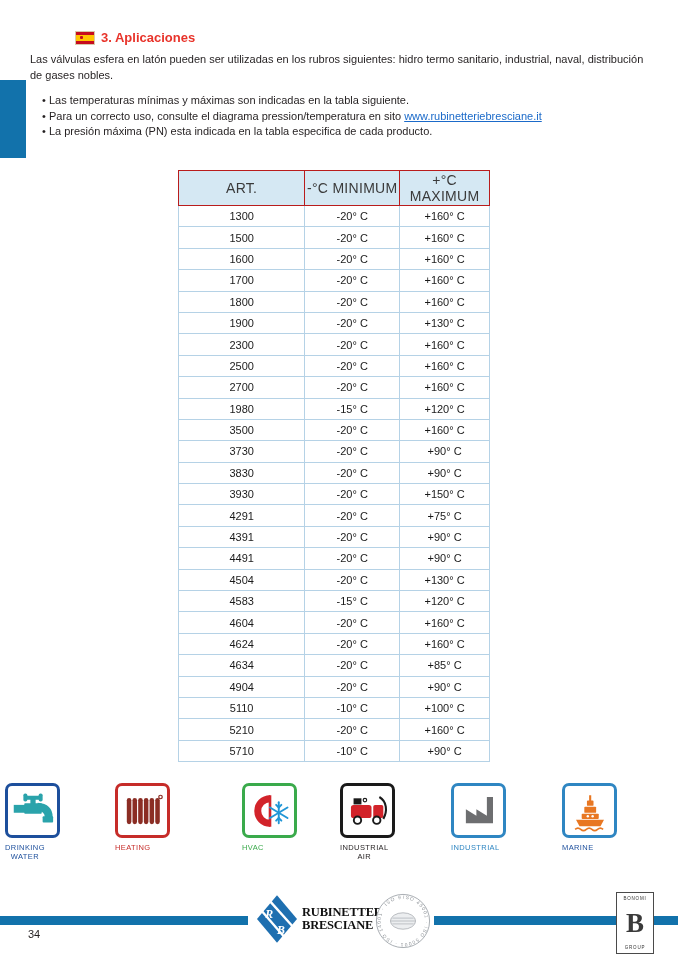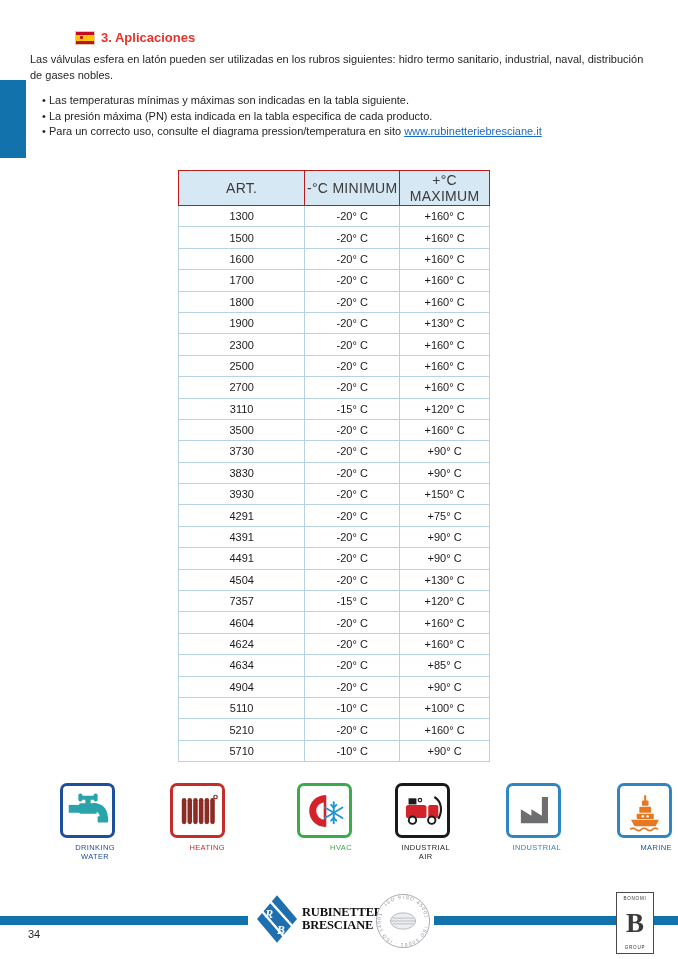--- a/index.html
+++ b/index.html
@@ -24,21 +24,21 @@
 
   
   .temp-table { position:absolute; left:178px; top:170px; width:312px; border-collapse:collapse;
                 background:#fff; border:1.5px solid #6fa5c9; }
   .temp-table th { height:28px; background:#d5e8f3; border:1px solid #b91c1c;
                    font-weight:400; font-size:14px; color:#3a3a3a; letter-spacing:0.3px; }
   .temp-table td { height:20.4px; border:1px solid #b5d2e6; text-align:center;
                    font-size:11px; color:#1a1a1a; padding:0; }
 
   
-  .app { position:absolute; top:783px; width:110px; display:flex; flex-direction:column; align-items:flex-end; }
+  .app { position:absolute; top:783px; width:110px; display:flex; flex-direction:column; align-items:flex-start; }
   .app-box { width:55px; height:55px; border-radius:7px; background:#fff; box-sizing:border-box;
              display:flex; align-items:center; justify-content:center; }
   .app-label { margin-top:5px; font-size:7.5px; line-height:9px; text-align:center;
                white-space:pre-line; letter-spacing:0.4px; }
   .app1 { left:5px; }   .app1 .app-box { border:3px solid #1d4f9c; } .app1 .app-label { color:#1d4f9c; }
   .app2 { left:115px; } .app2 .app-box { border:3px solid #c62c29; } .app2 .app-label { color:#c62c29; }
   .app3 { left:242px; } .app3 .app-box { border:3px solid #3aaa4b; } .app3 .app-label { color:#3aaa4b; }
   .app4 { left:340px; } .app4 .app-box { border:3px solid #1a1a1a; } .app4 .app-label { color:#231f20; }
   .app5 { left:451px; } .app5 .app-box { border:3px solid #2f86c2; } .app5 .app-label { color:#2f86c2; }
   .app6 { left:562px; } .app6 .app-box { border:3px solid #2f86c2; } .app6 .app-label { color:#1d4f9c; }
@@ -73,22 +73,22 @@
         </span>
         <span class="r"></span>
     </span>
     <h1 class="section-title">3. Aplicaciones</h1>
   </div>
 
   <p class="intro">Las válvulas esfera en latón pueden ser utilizadas en los rubros siguientes: hidro termo sanitario, industrial, naval, distribución de gases nobles.</p>
 
   <div class="bullets">
     <div class="bullet"><span>Las temperaturas mínimas y máximas son indicadas en la tabla siguiente.</span></div>
+    <div class="bullet"><span>Para un correcto uso, consulte el diagrama pression/temperatura en sito </span><a>www.rubinetteriebresciane.it</a></div>
     <div class="bullet"><span>La presión máxima (PN) esta indicada en la tabla especifica de cada producto.</span></div>
-    <div class="bullet"><span>Para un correcto uso, consulte el diagrama pression/temperatura en sito </span><a>www.rubinetteriebresciane.it</a></div>
   </div>
 
   <table class="temp-table">
     <colgroup>
         <col style="width:127px">
         <col style="width:95px">
         <col style="width:90px">
       </colgroup>
     <thead>
       <tr>
@@ -137,21 +137,21 @@
           <td>2500</td>
           <td>-20° C</td>
           <td>+160° C</td>
         </tr>
         <tr>
           <td>2700</td>
           <td>-20° C</td>
           <td>+160° C</td>
         </tr>
         <tr>
-          <td>3110</td>
+          <td>1980</td>
           <td>-15° C</td>
           <td>+120° C</td>
         </tr>
         <tr>
           <td>3500</td>
           <td>-20° C</td>
           <td>+160° C</td>
         </tr>
         <tr>
           <td>3730</td>
@@ -182,21 +182,21 @@
           <td>4491</td>
           <td>-20° C</td>
           <td>+90° C</td>
         </tr>
         <tr>
           <td>4504</td>
           <td>-20° C</td>
           <td>+130° C</td>
         </tr>
         <tr>
-          <td>7357</td>
+          <td>4583</td>
           <td>-15° C</td>
           <td>+120° C</td>
         </tr>
         <tr>
           <td>4604</td>
           <td>-20° C</td>
           <td>+160° C</td>
         </tr>
         <tr>
           <td>4624</td>

